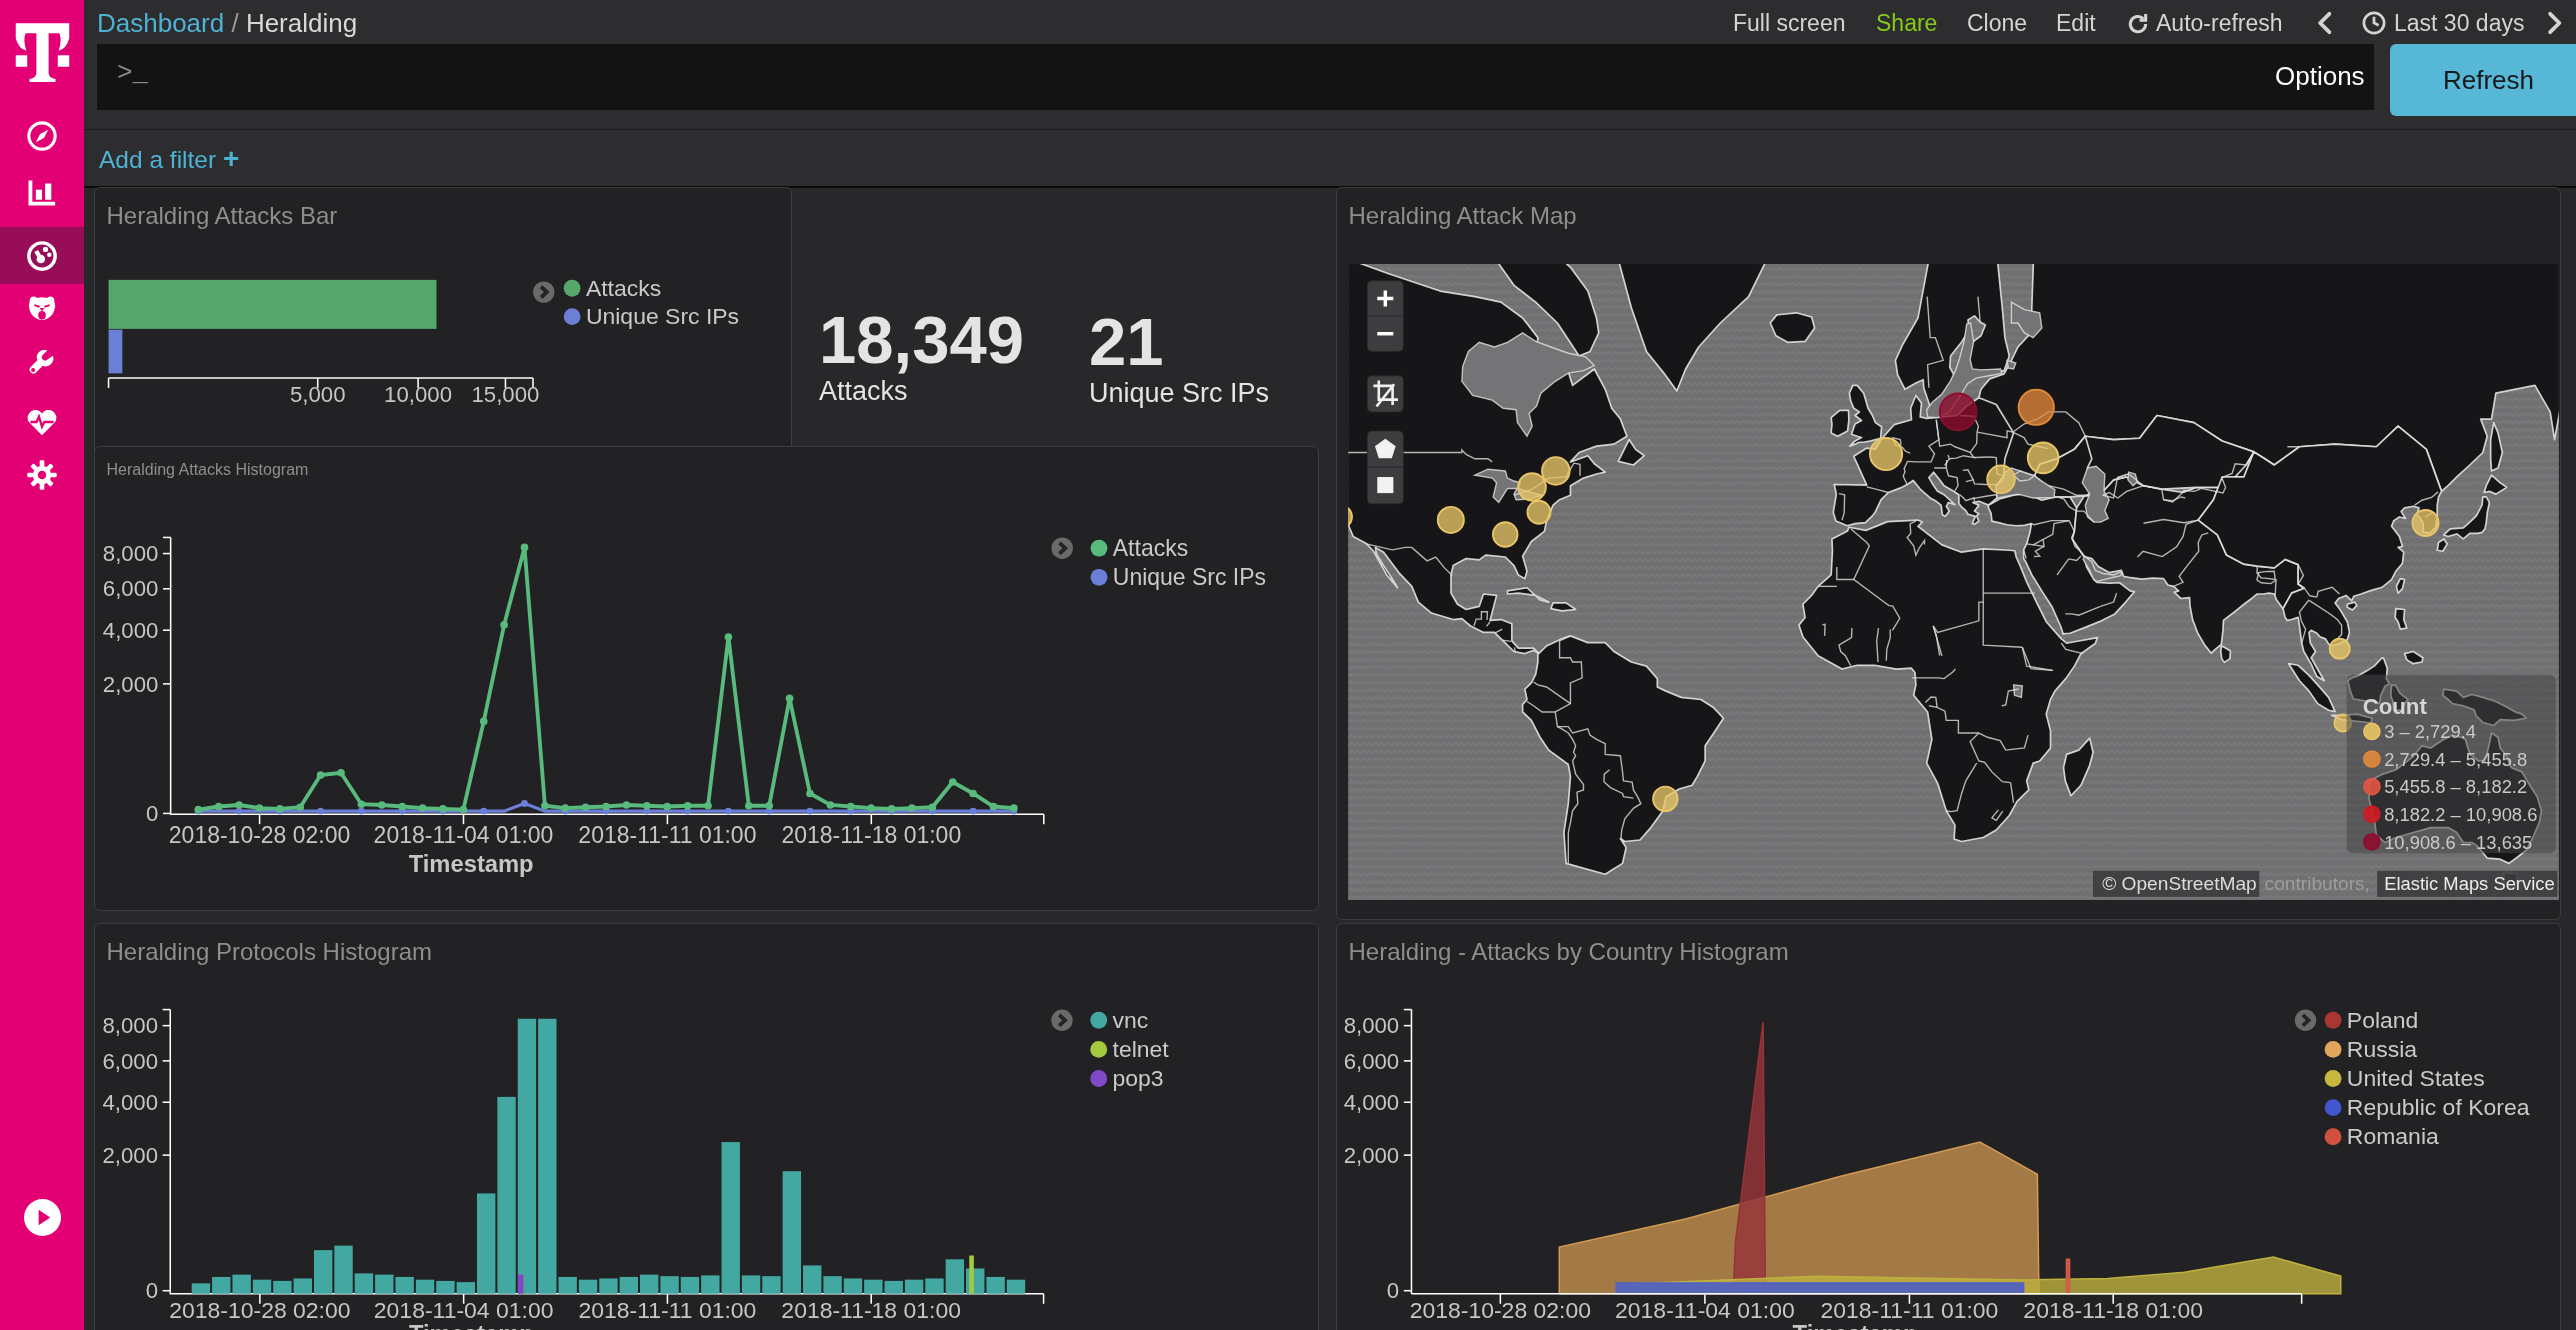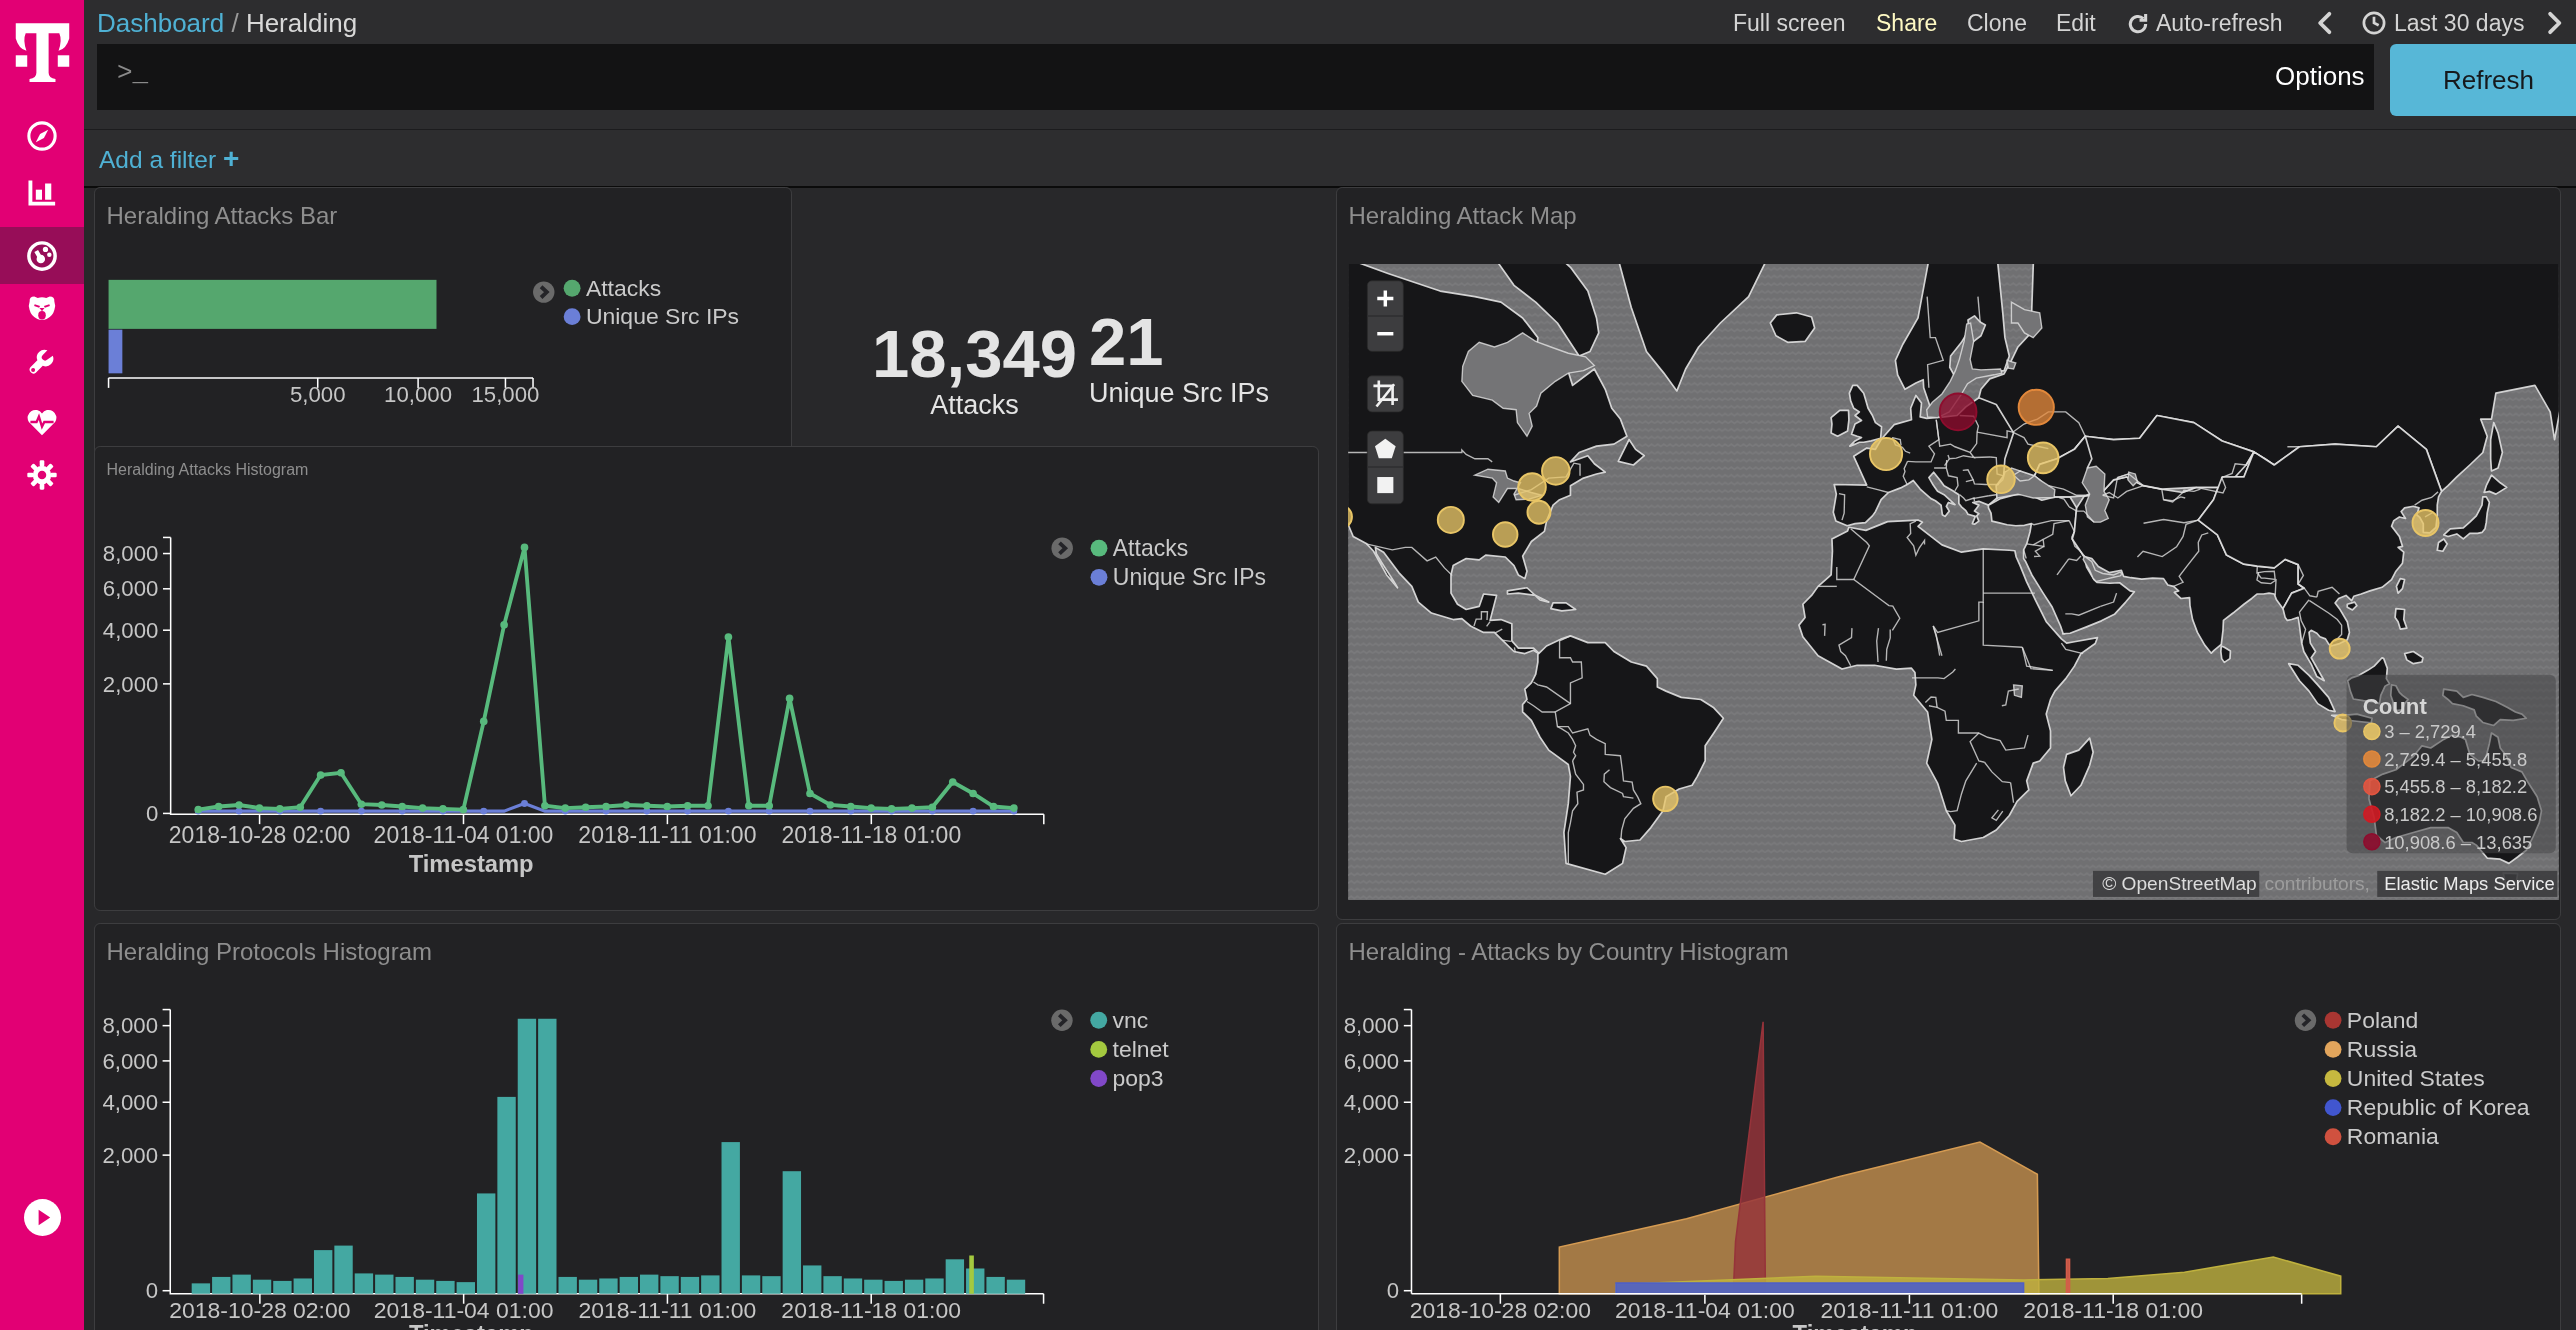--- a/index.html
+++ b/index.html
@@ -1,17 +1,17 @@
 <!DOCTYPE html>
 <html style="font-size:12.3px"><head><meta charset="utf-8"><style>html,body{margin:0;padding:0;background:#28282a;width:2576px;height:1331px;overflow:hidden;font-family:"Liberation Sans", sans-serif;-webkit-font-smoothing:antialiased}*{box-sizing:border-box}</style></head><body>
 <div style="position:relative;width:2576px;height:1331px;background:#28282a">
     <div style="position:absolute;left:84px;top:0;right:0;height:129px;background:#2d2d2f"></div>
     <div style="position:absolute;left:97px;top:7.7px;font-size:26px;color:#d8d8d8"><span style="color:#4fb1d4">Dashboard</span><span style="color:#9a9a9a"> / </span>Heralding</div>
     <div style="position:absolute;top:10px;font-size:23px;color:#d4d4d4;left:1733px">Full screen</div>
-    <div style="position:absolute;top:10px;font-size:23px;color:#fef9c3;left:1876px">Share</div>
+    <div style="position:absolute;top:10px;font-size:23px;color:#84cc16;left:1876px">Share</div>
     <div style="position:absolute;top:10px;font-size:23px;color:#d4d4d4;left:1967px">Clone</div>
     <div style="position:absolute;top:10px;font-size:23px;color:#d4d4d4;left:2056px">Edit</div>
     <svg width="26" height="26" viewBox="0 0 34 34" style="position:absolute;left:2125px;top:10.7px">
       <path d="M27 17 a10 10 0 1 1 -3 -7" fill="none" stroke="#d4d4d4" stroke-width="4"></path>
       <path d="M27 4 v8 h-8" fill="none" stroke="#d4d4d4" stroke-width="4"></path>
     </svg>
     <div style="position:absolute;top:10px;font-size:23px;color:#d4d4d4;left:2156px">Auto-refresh</div>
     <svg width="21.5" height="28" viewBox="0 0 28 36" style="position:absolute;left:2314px;top:9.2px">
       <path d="M20 6 L8 18 L20 30" stroke="#d4d4d4" stroke-width="5" fill="none" stroke-linecap="round" stroke-linejoin="round"></path>
     </svg>
@@ -59,21 +59,21 @@
       <text x="537" y="281" fill="#c6c6c6" font-size="29" text-anchor="middle">15,000</text>
       <g>
         <circle cx="587" cy="137" r="14" fill="#6a6a6a"></circle>
         <path d="M583.5 130 l7.5 7 -7.5 7" stroke="#242428" stroke-width="5" fill="none" stroke-linejoin="miter"></path>
       </g>
       <circle cx="624" cy="132" r="11" fill="#55a76e"></circle>
       <text x="642" y="142" fill="#cacaca" font-size="30">Attacks</text>
       <circle cx="624" cy="169" r="11" fill="#6b7fd7"></circle>
       <text x="642" y="179" fill="#cacaca" font-size="30">Unique Src IPs</text>
     </svg>
-    <div style="position:absolute;left:819px;top:319px;width:311px;text-align:center;color:#e4e4e4">
+    <div style="position:absolute;left:819px;top:305px;width:311px;text-align:left;color:#e4e4e4">
       <div style="font-size:67px;font-weight:bold;line-height:69px">18,349</div>
       <div style="font-size:27px;margin-top:1.5px">Attacks</div>
     </div>
     <div style="position:absolute;left:1089px;top:307px;width:199px;text-align:left;color:#e4e4e4">
       <div style="font-size:67px;font-weight:bold;line-height:69px">21</div>
       <div style="font-size:27px;margin-top:1.5px">Unique Src IPs</div>
     </div>
     <svg width="1211" height="636" viewBox="0 0 1580 830" style="position:absolute;left:1348px;top:264px;">
       <defs>
         <pattern id="waves" width="16" height="10" patternUnits="userSpaceOnUse">

